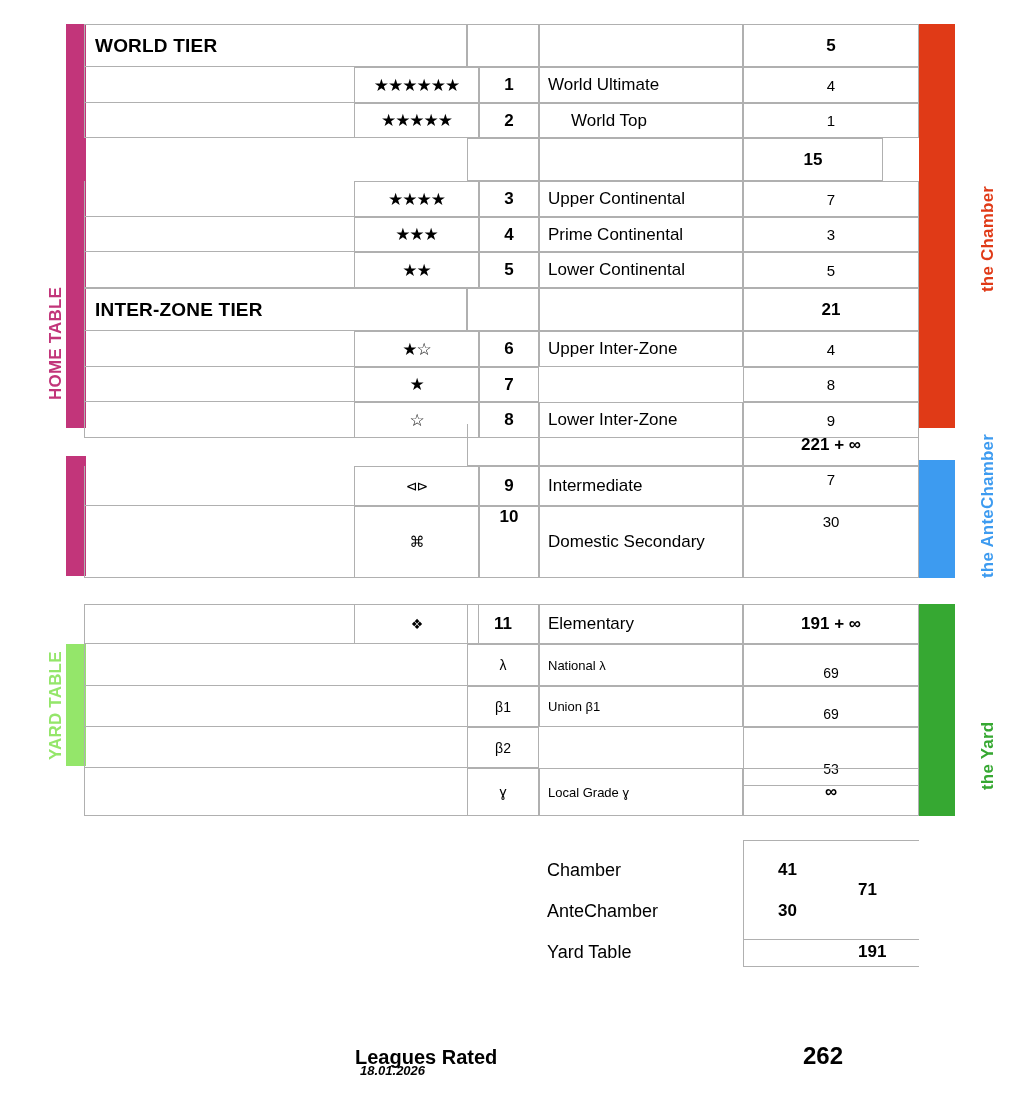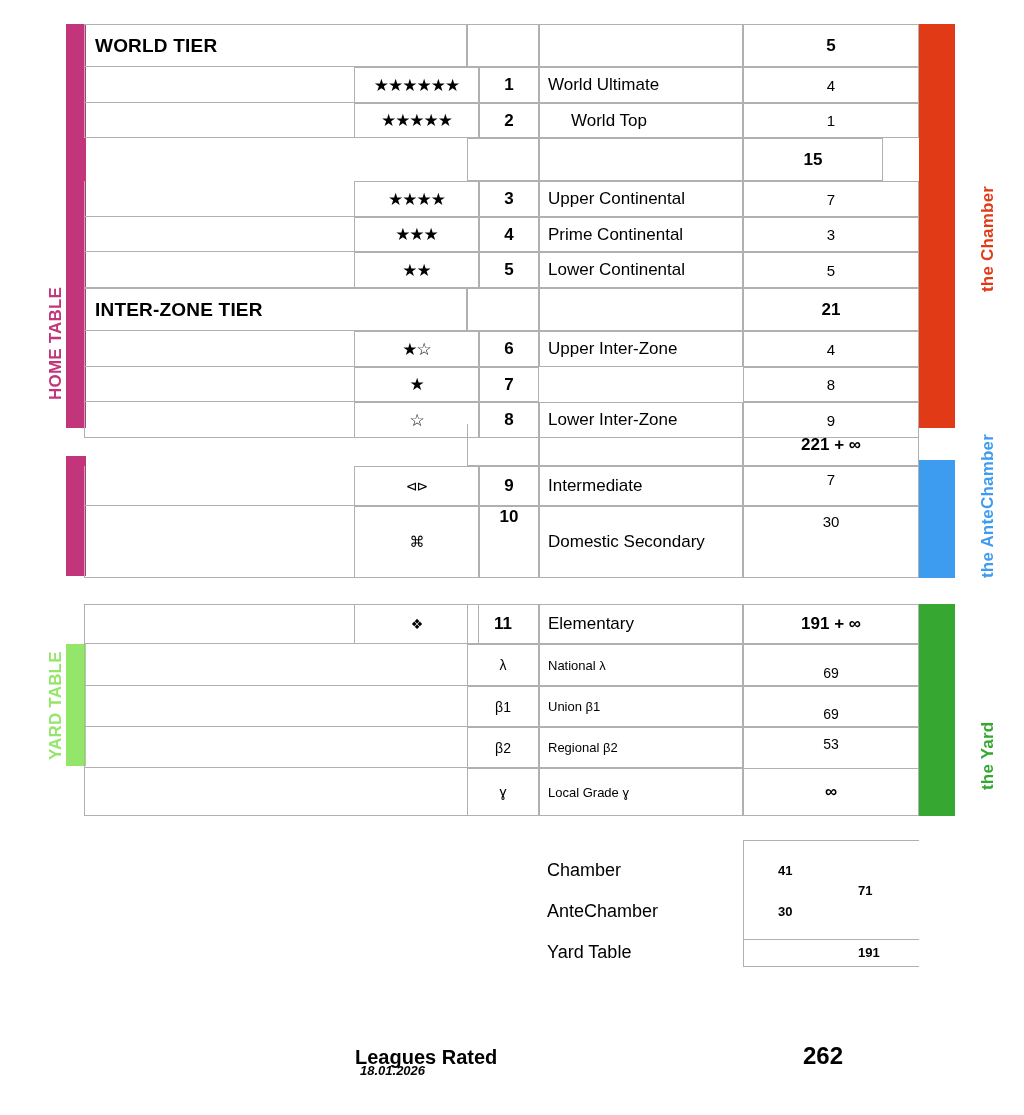--- a/index.html
+++ b/index.html
@@ -87,21 +87,21 @@
     font-weight: bold;
   }
 
   .plain {
     position: absolute;
     display: flex;
     align-items: center;
   }
 
   .sum-label { font-size: 18px; }
-  .sum-val { font-size: 13px; font-weight: bold; }
+  .sum-val { font-size: 17px; font-weight: bold; }
 
   .footer-title {
     font-size: 20px;
     font-weight: bold;
   }
   .footer-total {
     font-size: 24px;
     font-weight: bold;
     text-align: center;
   }
@@ -223,22 +223,21 @@
   <div class="cell nm-small" style="left:539px; top:644px; width:204px; height:42px;">National λ</div>
   <div class="cell cnt" style="left:743px; top:644px; width:176px; height:42px; align-items:flex-end; padding-bottom:4px; font-size:14px;">69</div>
 
   <div class="cell noborder" style="left:84px; top:686px; width:383px; height:41px; border-left:1px solid #b0b0b0; border-bottom:1px solid #b0b0b0;"></div>
   <div class="cell rank-small" style="left:467px; top:686px; width:72px; height:41px;">β1</div>
   <div class="cell nm-small" style="left:539px; top:686px; width:204px; height:41px;">Union β1</div>
   <div class="cell cnt" style="left:743px; top:686px; width:176px; height:41px; align-items:flex-end; padding-bottom:4px; font-size:14px;">69</div>
 
   <div class="cell noborder" style="left:84px; top:727px; width:383px; height:41px; border-left:1px solid #b0b0b0; border-bottom:1px solid #b0b0b0;"></div>
   <div class="cell rank-small" style="left:467px; top:727px; width:72px; height:41px;">β2</div>
-  <div class="cell nm-small" style="left:539px; top:727px; width:204px; height:41px;">Regional β2</div>
-  <div class="cell cnt" style="left:743px; top:727px; width:176px; height:42px; align-items:flex-end; padding-bottom:16px; font-size:14px;">53</div>
+  <div class="cell cnt" style="left:743px; top:727px; width:176px; height:59px; align-items:flex-end; padding-bottom:8px; font-size:14px;">53</div>
 
   <div class="cell noborder" style="left:84px; top:768px; width:383px; height:48px; border-left:1px solid #b0b0b0; border-bottom:1px solid #b0b0b0;"></div>
   <div class="cell rank-small" style="left:467px; top:768px; width:72px; height:48px;">ɣ</div>
   <div class="cell nm-small" style="left:539px; top:768px; width:204px; height:48px;">Local Grade ɣ</div>
   <div class="cell cnt-bold" style="left:743px; top:768px; width:176px; height:48px;">∞</div>
 
   <div class="cell" style="left:539px; top:840px; width:204px; height:100px; border:none;"></div>
 
   <div class="plain sum-label" style="left:547px; top:858px; height:24px;">Chamber</div>
   <div class="plain sum-label" style="left:547px; top:899px; height:24px;">AnteChamber</div>

